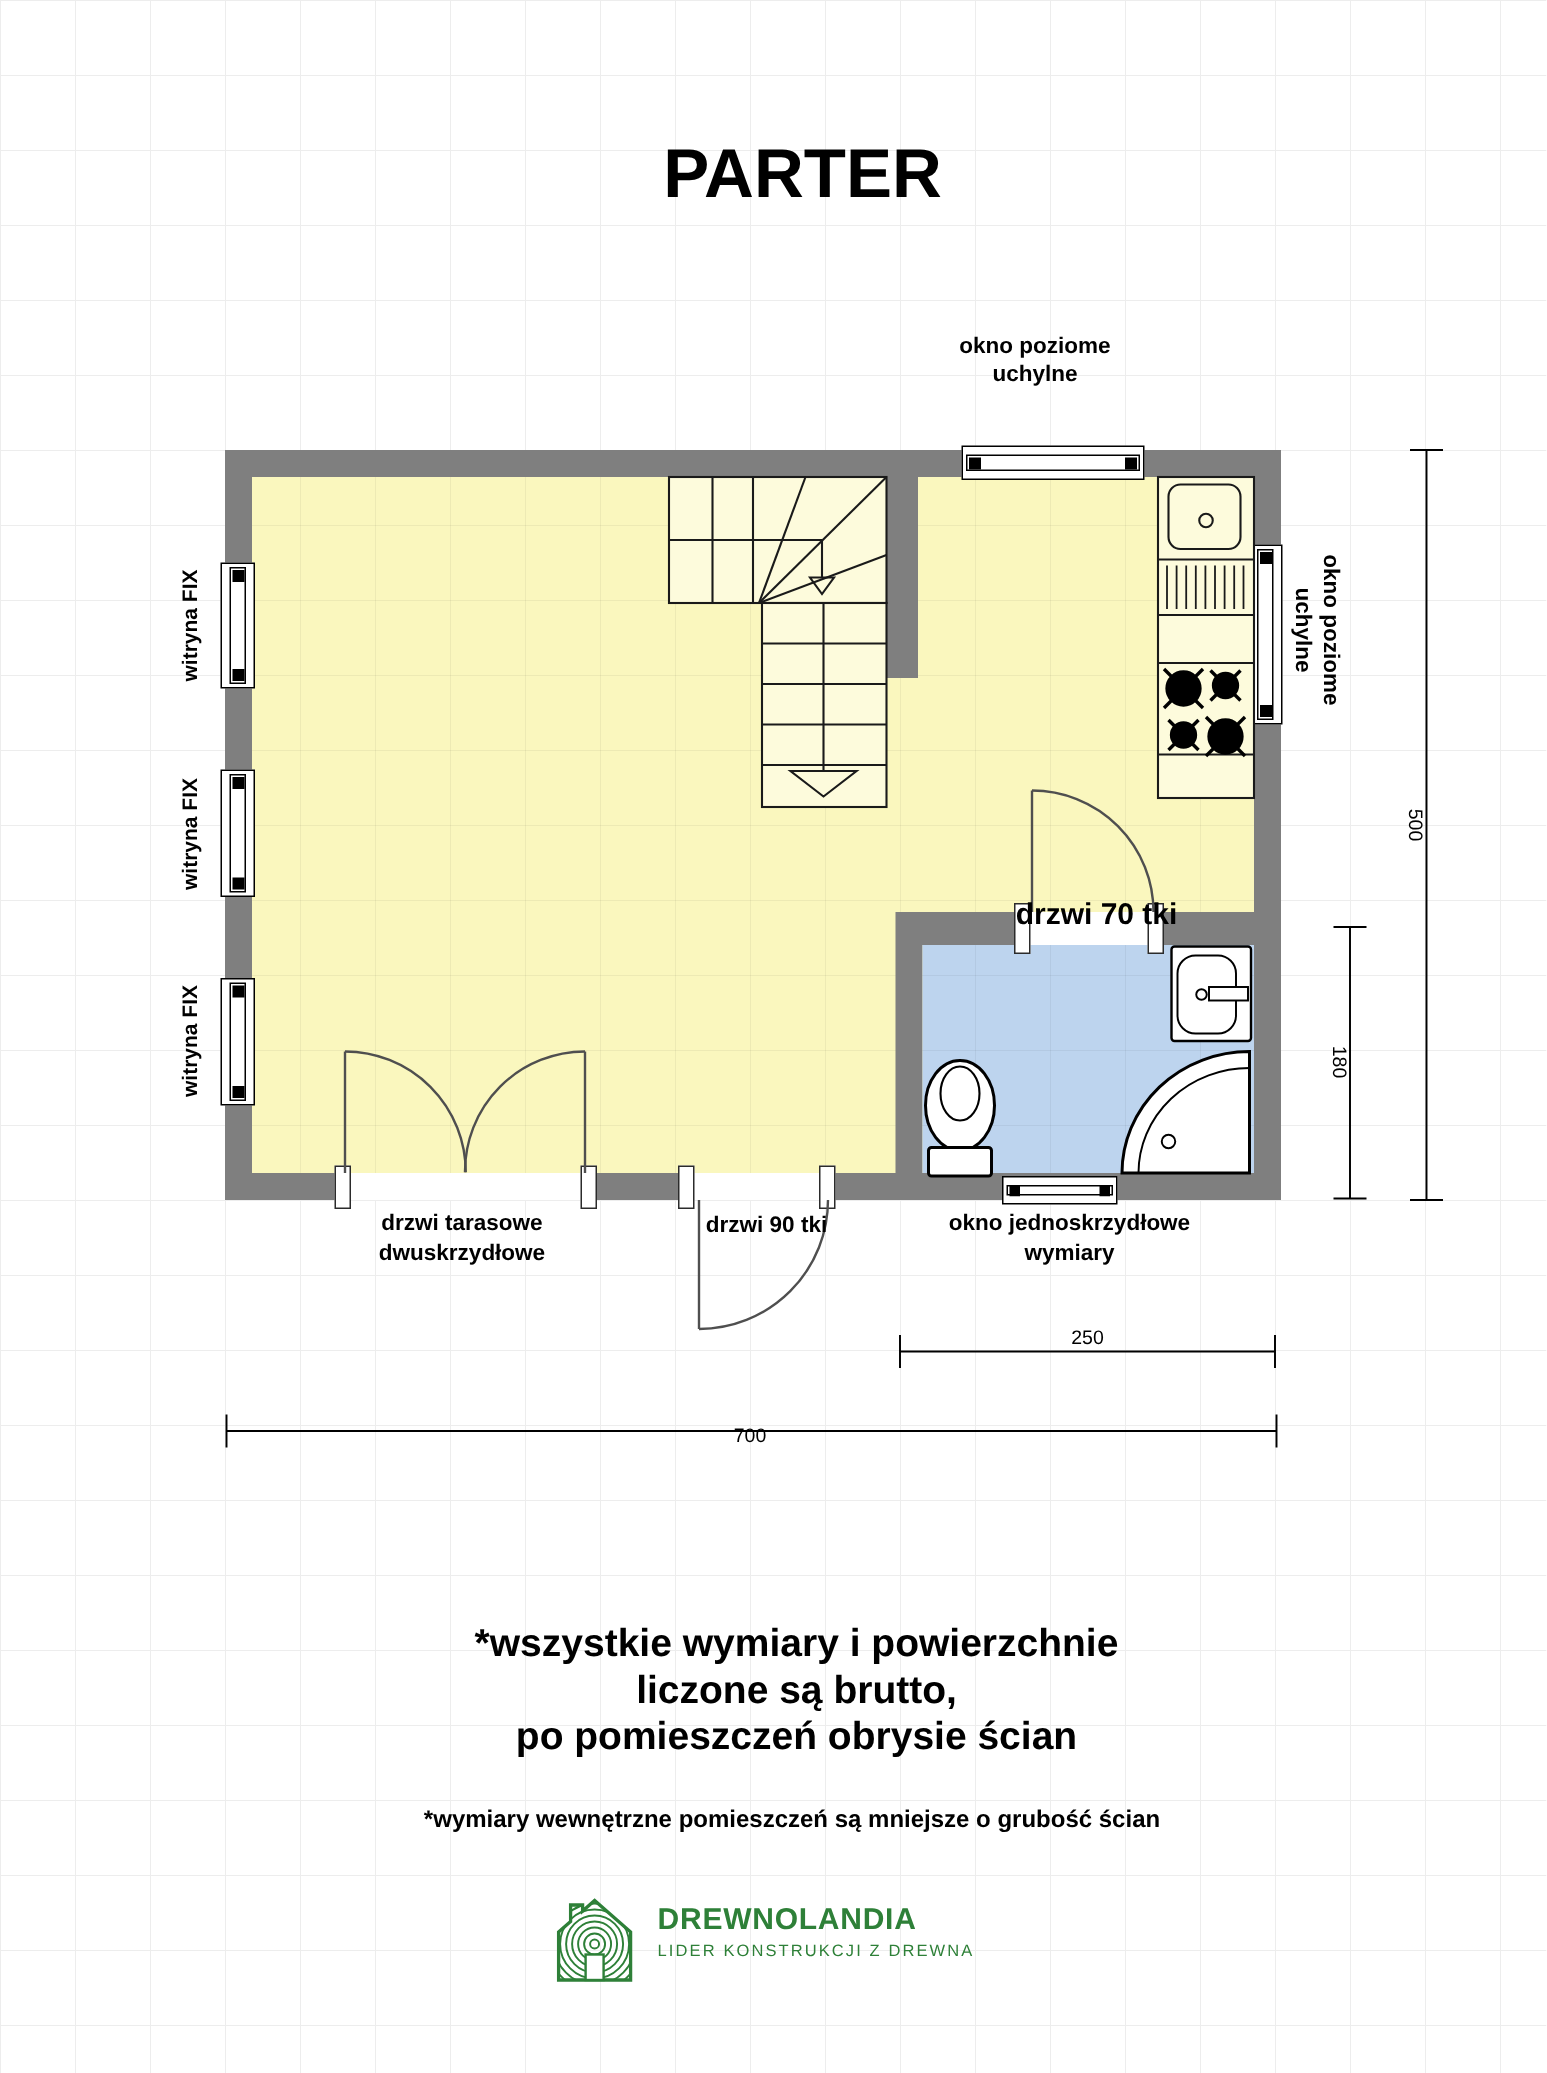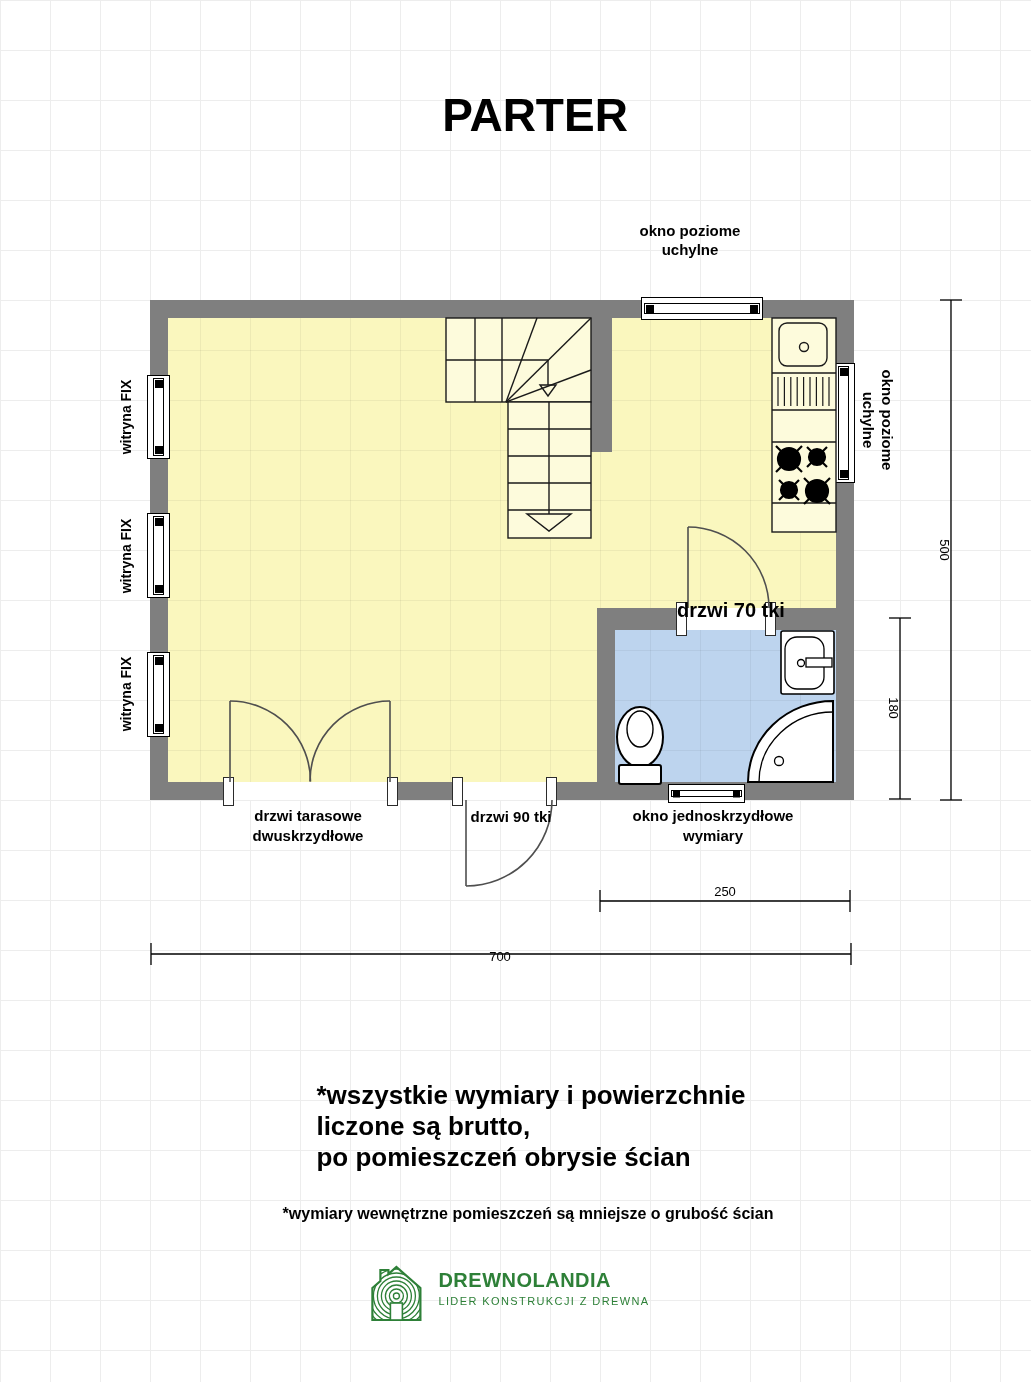--- a/index.html
+++ b/index.html
@@ -28,21 +28,21 @@
   .sq.hz{top:50%;transform:translateY(-50%);}
   .sq.vt{left:50%;transform:translateX(-50%);}
   .lbl{position:absolute;font-weight:bold;text-align:center;line-height:1.25;}
   .lbl15{font-size:15px;}
   .lbl14{font-size:14px;}
   .dim{position:absolute;font-size:13px;font-weight:normal;}
   svg.overlay{position:absolute;left:0;top:0;}
   .title{position:absolute;left:535px;top:86px;transform:translateX(-50%);
     text-align:center;font-weight:bold;font-size:46px;line-height:58px;white-space:nowrap;}
   .notes{position:absolute;left:531px;top:1080px;transform:translateX(-50%);
-    text-align:left;font-weight:bold;font-size:26px;line-height:31px;white-space:nowrap;}
+    text-align:center;font-weight:bold;font-size:26px;line-height:31px;white-space:nowrap;}
   .footnote{position:absolute;left:528px;top:1205px;transform:translateX(-50%);
     font-weight:bold;font-size:16px;white-space:nowrap;}
   .logo{position:absolute;left:508px;top:1258px;transform:translateX(-50%);
     display:flex;align-items:flex-start;gap:12px;}
   .logo-text{margin-top:10px;}
   .logo-name{color:#2e8038;font-weight:bold;font-size:20px;letter-spacing:.5px;line-height:24px;}
   .logo-tagline{color:#2e8038;font-size:11px;letter-spacing:1.4px;margin-top:3px;}
 </style>
 </head>
 <body>

